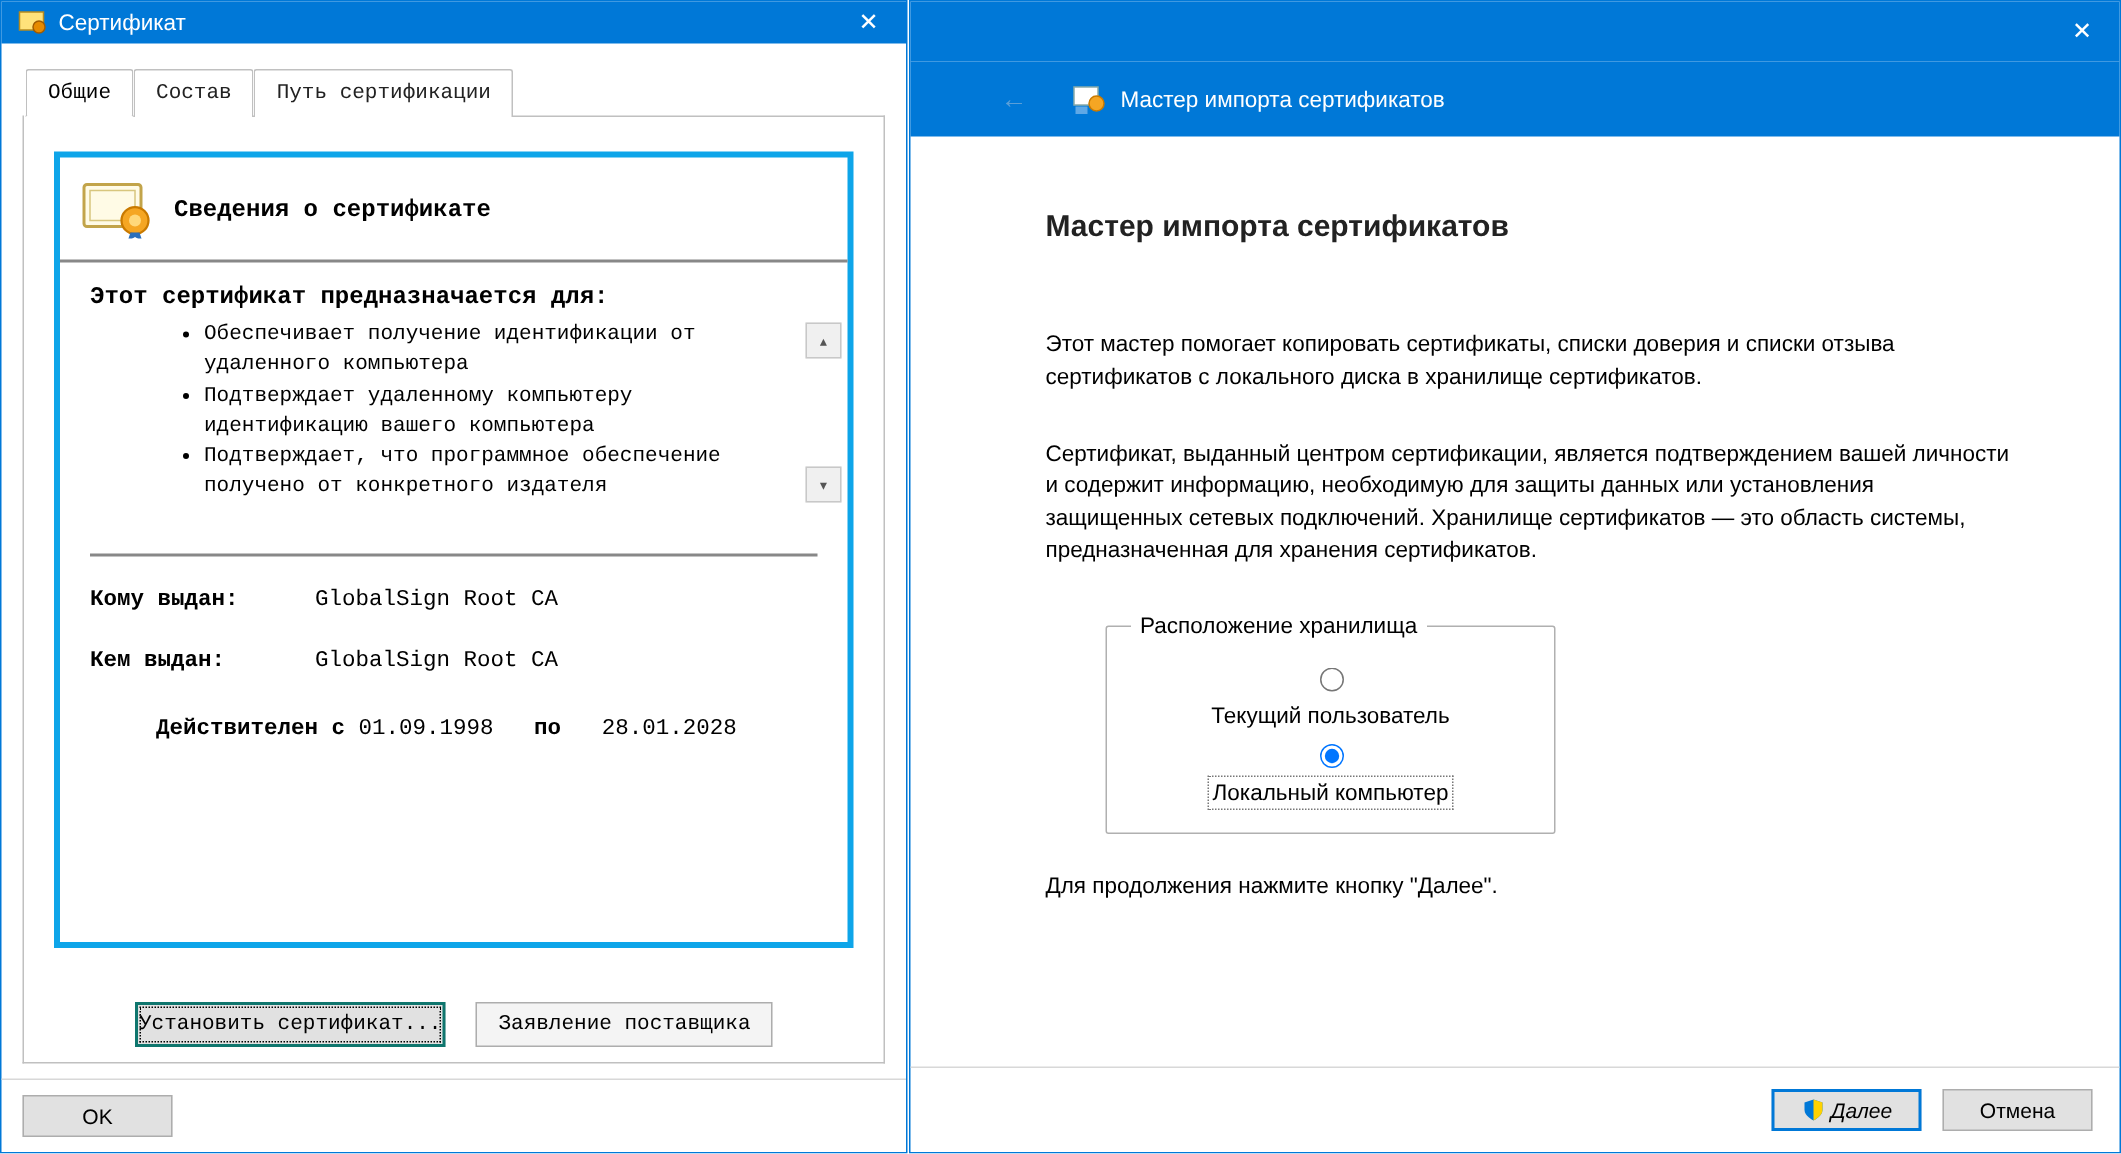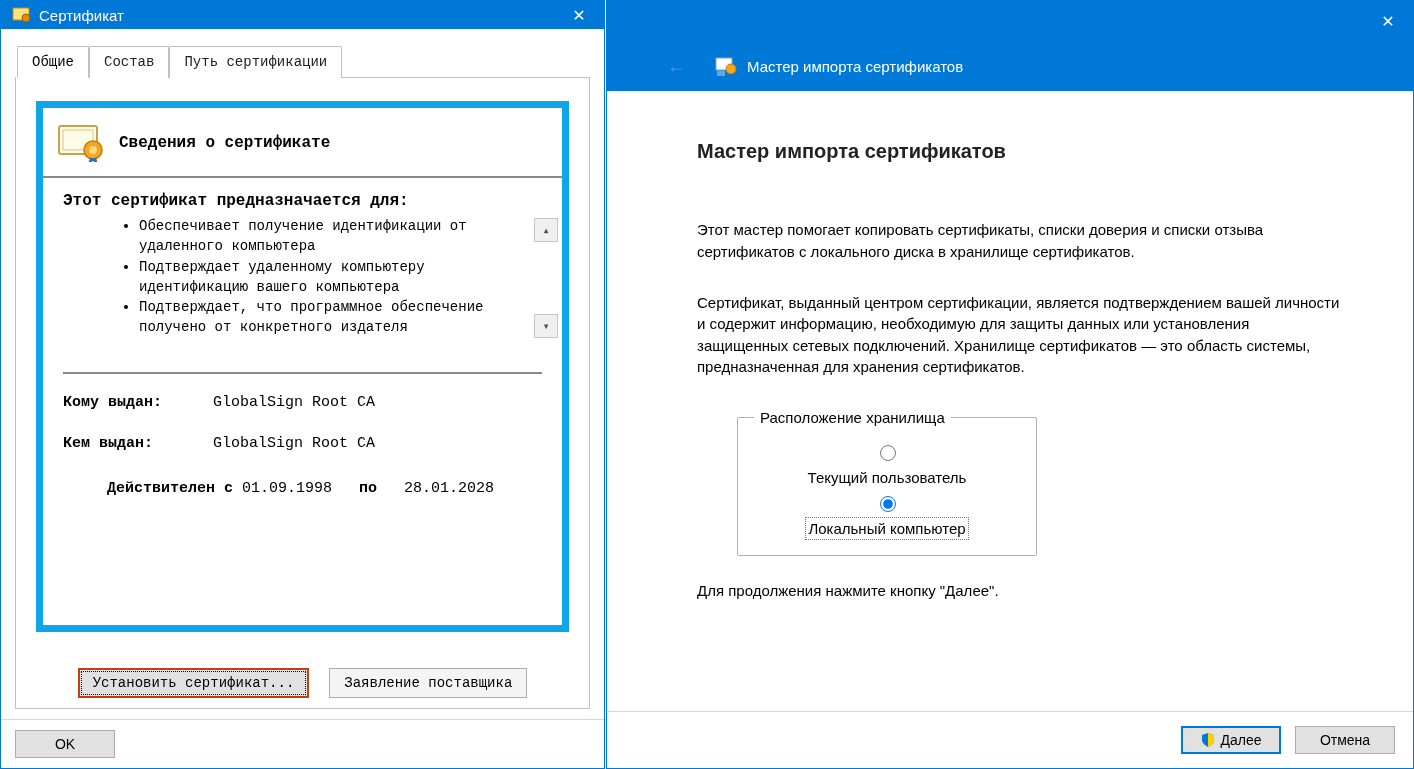--- a/index.html
+++ b/index.html
@@ -101,21 +101,21 @@
     border: 1px solid #c0c0c0;
     border-top: none;
     flex: 1;
     display: flex;
     flex-direction: column;
     padding: 0;
     margin-top: -1px;
   }
 
   .cert-info-panel {
-    border: 7px solid #0ea5e9;
+    border: 4px solid #0ea5e9;
     margin: 24px 20px 18px 20px;
     padding: 0;
     flex: 1;
     position: relative;
   }
   .cert-header {
     display: flex;
     align-items: center;
     gap: 14px;
     padding: 16px 20px 14px 14px;
@@ -199,24 +199,24 @@
   .btn {
     padding: 5px 14px;
     border: 1px solid #adadad;
     background: #e1e1e1;
     font-size: 14px;
     font-family: inherit;
     cursor: pointer;
     min-height: 30px;
   }
   .btn.focus {
-    border: 2px solid #c2410c;
+    border: 2px solid #0f766e;
     outline: 1px dotted #000;
     outline-offset: -4px;
-    padding: 4px 13px;
+    padding: 4px 1px;
     text-align: center;
   }
   .btn:disabled {
     color: #000000;
     background: #f4f4f4;
   }
 
   .bottom-bar {
     border-top: 1px solid #d8d8d8;
     padding: 10px 14px;
@@ -291,20 +291,21 @@
     background: #e1e1e1;
     font-size: 14px;
     display: inline-flex;
     align-items: center;
     justify-content: center;
     gap: 4px;
     min-height: 28px;
   }
   .wiz-btn.primary {
     border: 2px solid #0078d7;
+    font-style: italic;
   }
   .shield-icon {
     width: 16px;
     height: 16px;
     display: inline-block;
   }
 </style>
 </head>
 <body>
 

